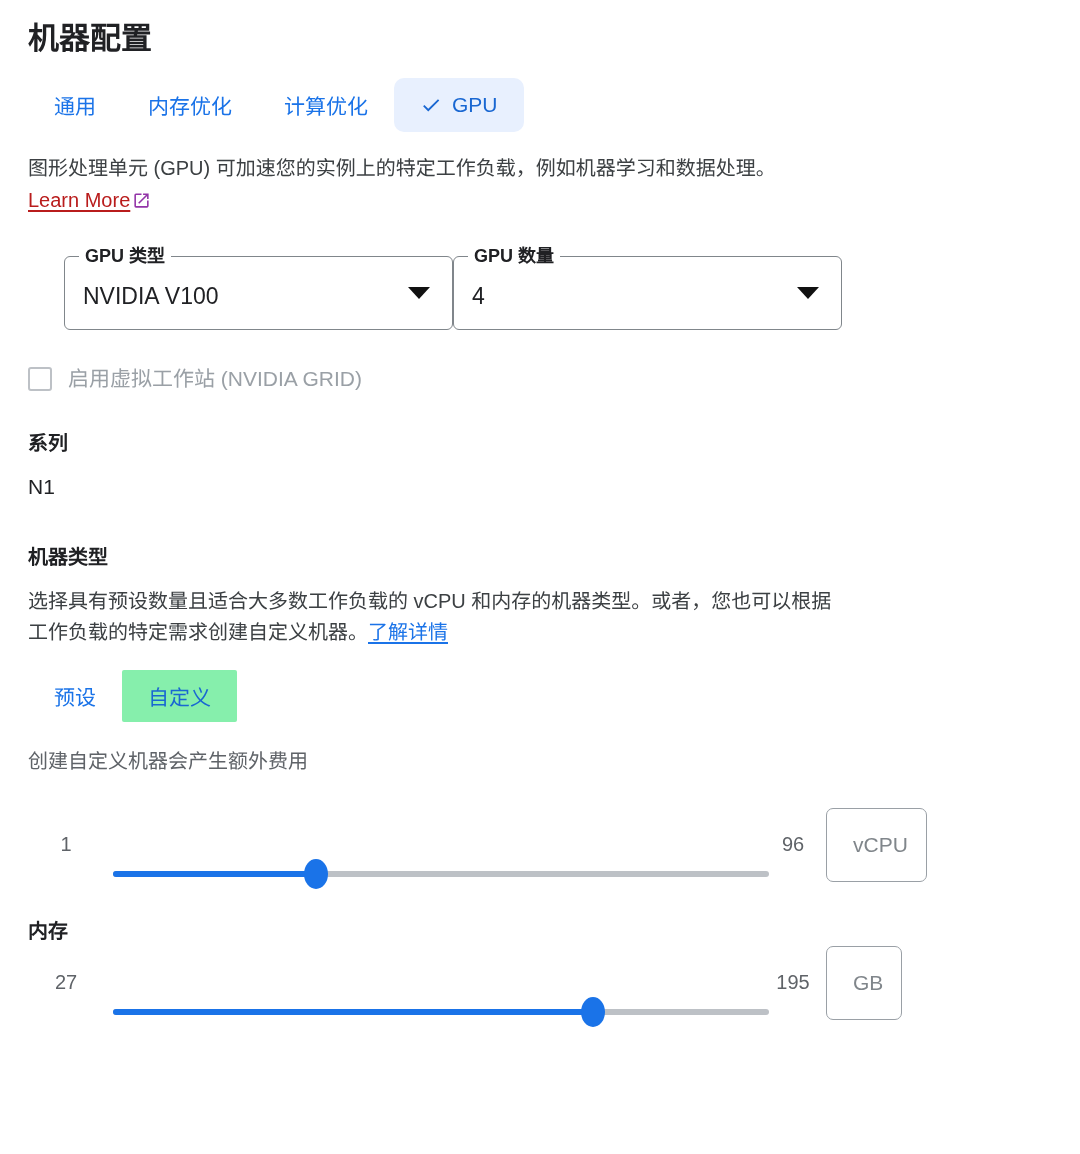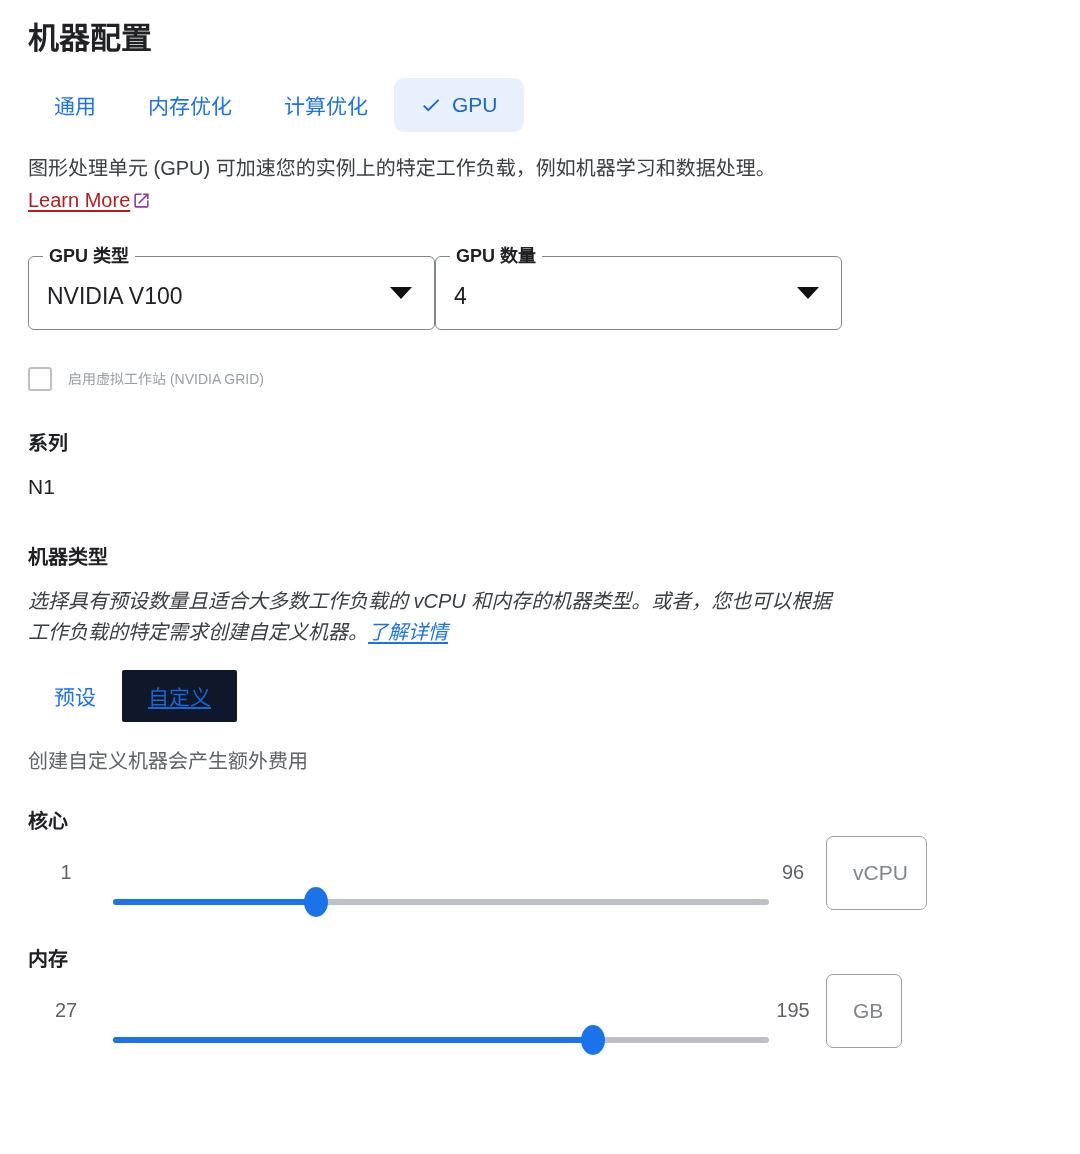--- a/index.html
+++ b/index.html
@@ -97,20 +97,21 @@
     color: #1a73e8;
     text-decoration: underline;
     text-underline-offset: 3px;
     cursor: pointer;
   }
 
   
   .select-row {
     display: flex;
     margin-top: 40px;
+    margin-left: 36px;
   }
   .mdc-select {
     position: relative;
     width: 500px;
     height: 74px;
     box-sizing: border-box;
     border: 1px solid #80868b;
     border-radius: 6px;
     background: #fff;
     cursor: pointer;
@@ -159,21 +160,21 @@
   .checkbox-box {
     width: 24px;
     height: 24px;
     box-sizing: border-box;
     border: 2px solid #bdc1c6;
     border-radius: 3px;
     background: #fff;
     flex: 0 0 auto;
   }
   .checkbox-label {
-    font-size: 14px;
+    font-size: 21px;
     color: #9aa0a6;
     line-height: 26px;
   }
 
   
   .section-heading {
     font-size: 20px;
     font-weight: bold;
     color: #202124;
     margin-top: 38px;
@@ -187,21 +188,20 @@
   }
 
   .section-heading.machine-type { margin-top: 44px; }
 
   .help-text {
     margin-top: 16px;
     font-size: 20px;
     line-height: 31px;
     color: #3c4043;
     max-width: 1030px;
-    font-style: italic;
   }
 
   
   .mode-tabs {
     display: flex;
     margin-top: 22px;
     height: 52px;
   }
   .mode-tab {
     display: flex;
@@ -210,23 +210,22 @@
     padding: 0 26px;
     font-size: 21px;
     color: #1a73e8;
     border: none;
     background: transparent;
     cursor: pointer;
     font-family: inherit;
     border-radius: 2px;
   }
   .mode-tab.selected {
-    background: #0f172a;
+    background: #86efac;
     color: #1967d2;
-    text-decoration: underline;
   }
 
   .note-text {
     margin-top: 26px;
     font-size: 20px;
     color: #5f6368;
     line-height: 26px;
   }
 
   
@@ -390,21 +389,20 @@
   </div>
 
   <div class="mode-tabs">
     <button class="mode-tab">预设</button>
     <button class="mode-tab selected">自定义</button>
   </div>
 
   <div class="note-text">创建自定义机器会产生额外费用</div>
 
   <div class="slider-block">
-    <div class="slider-title">核心</div>
     <div class="slider-row">
       <div class="slider-area">
         <span class="slider-min">1</span>
         <span class="slider-max">96</span>
         <div class="slider-track-wrap">
           <div class="slider-track"></div>
           <div class="slider-fill" id="cores-fill" style="width: 31%;"></div>
           <div class="slider-thumb" id="cores-thumb" style="left: 31%;"></div>
         </div>
       </div>

